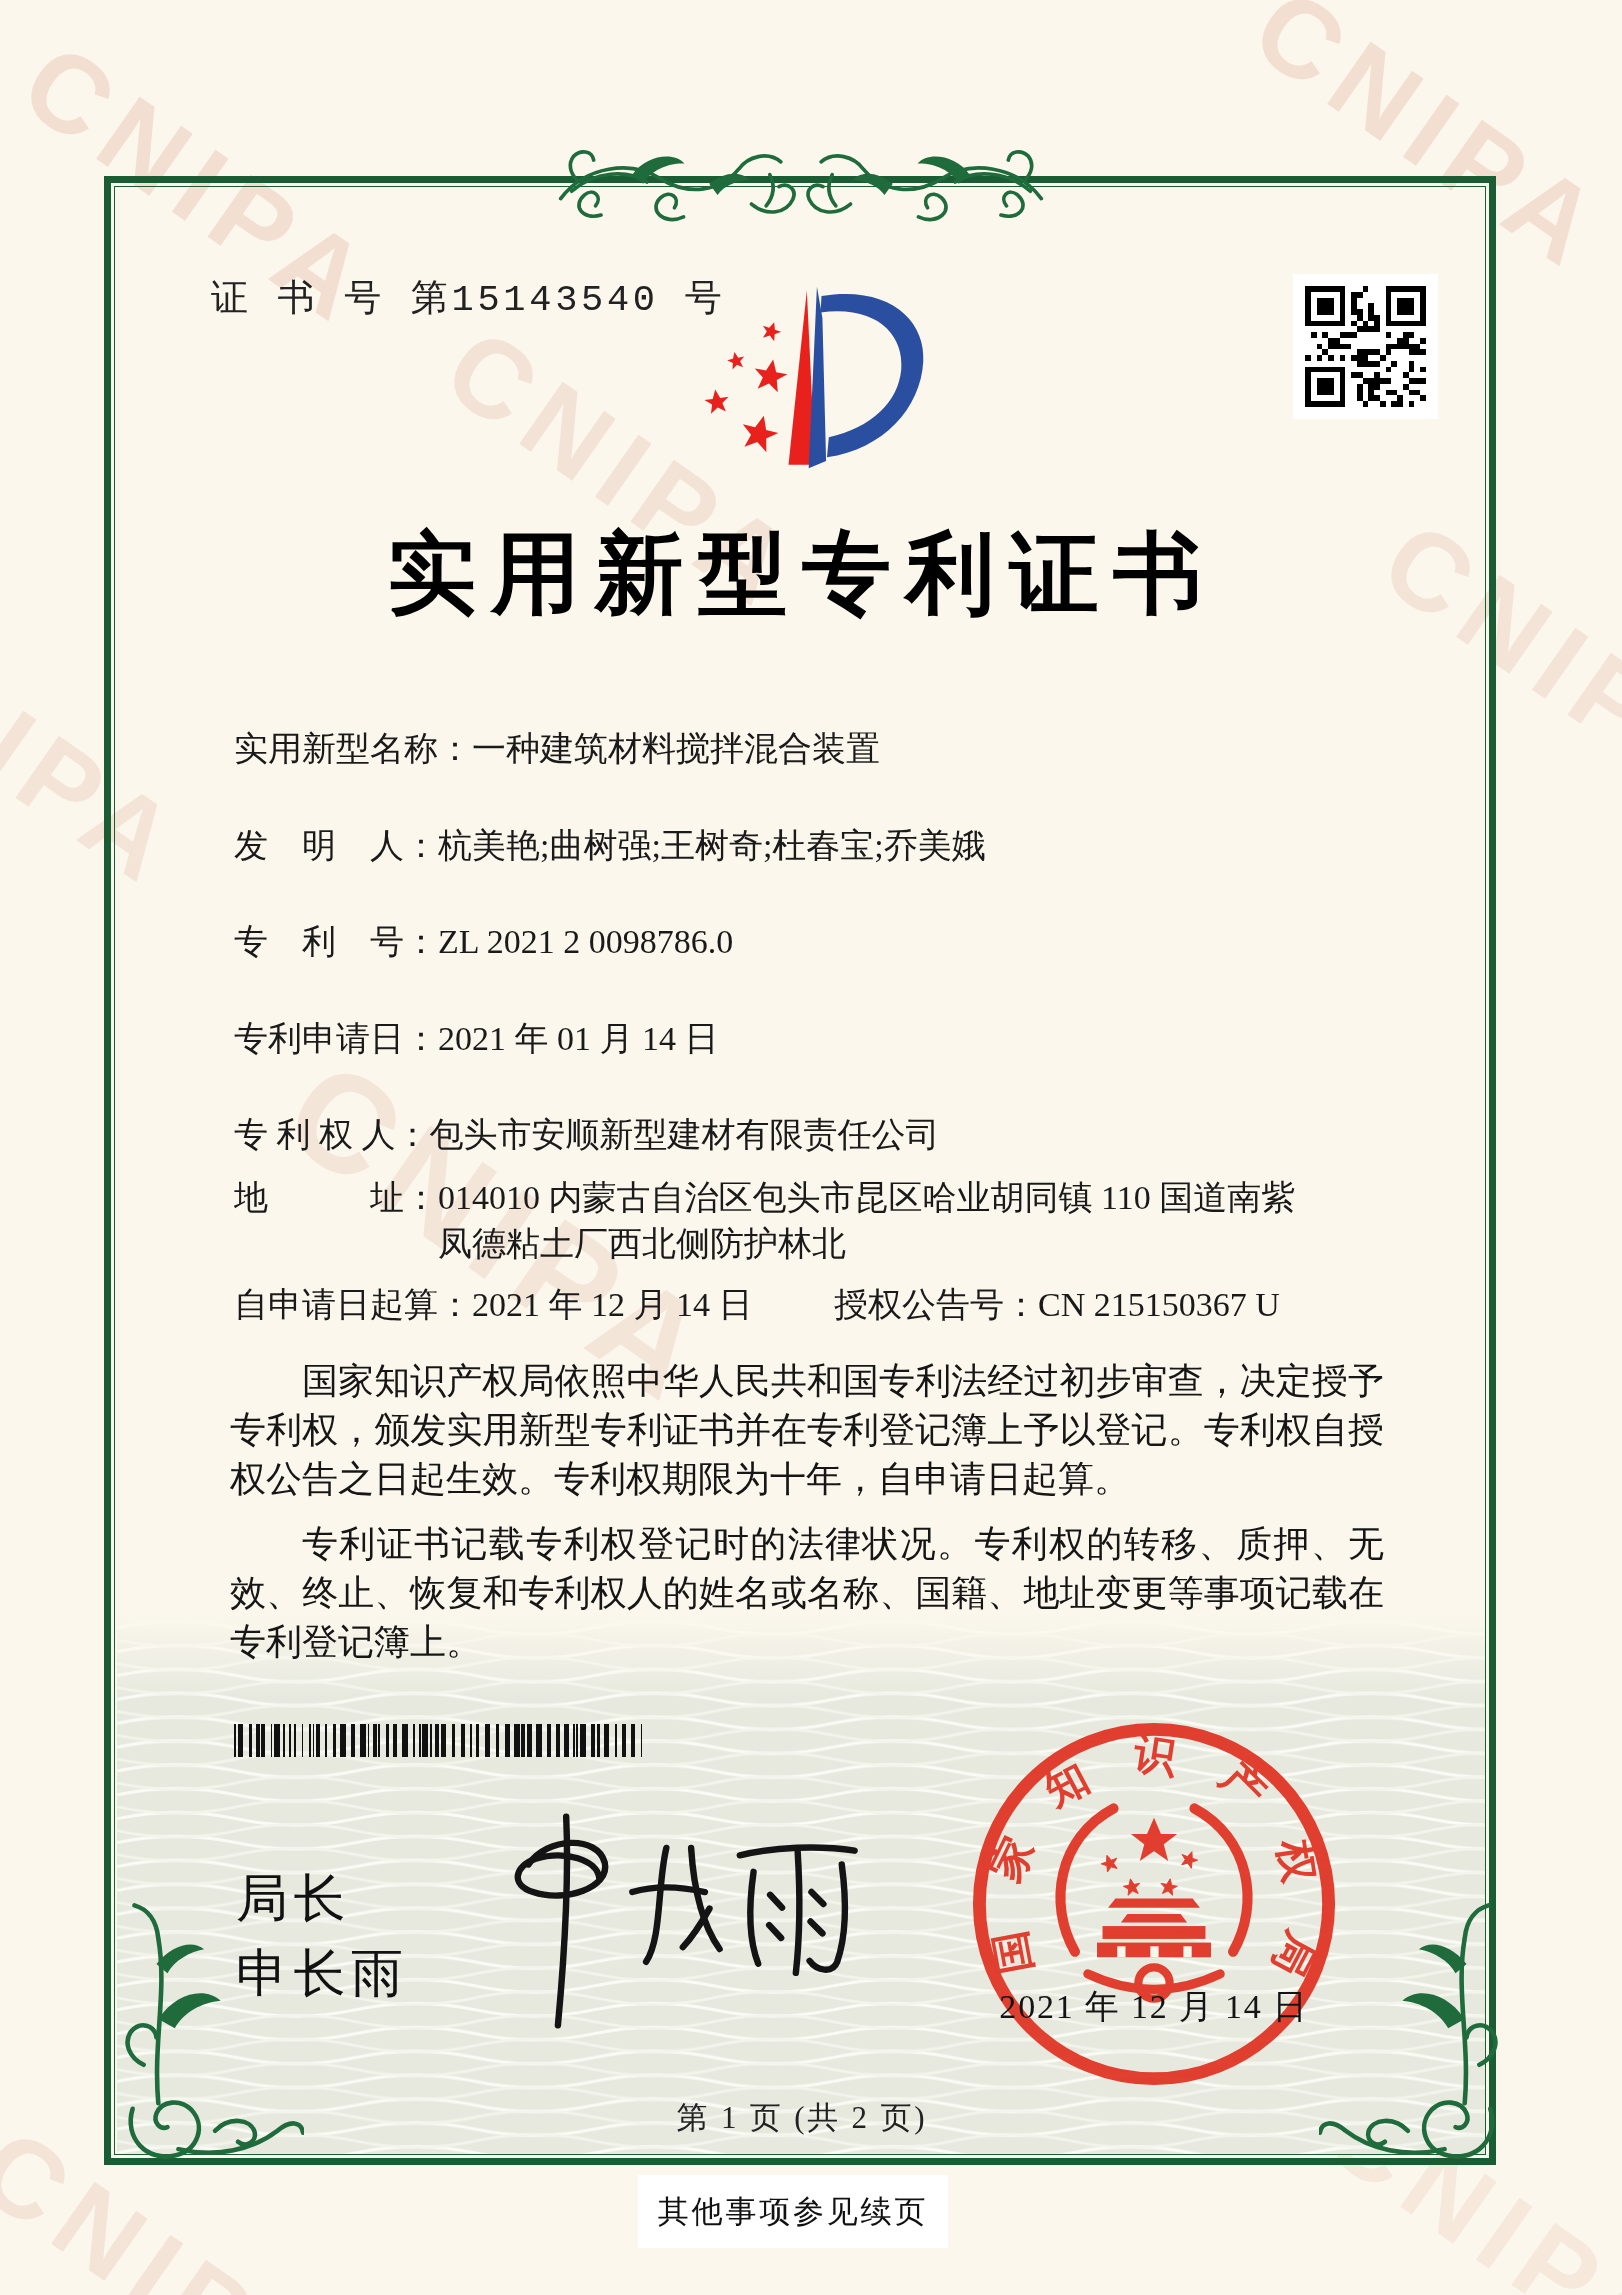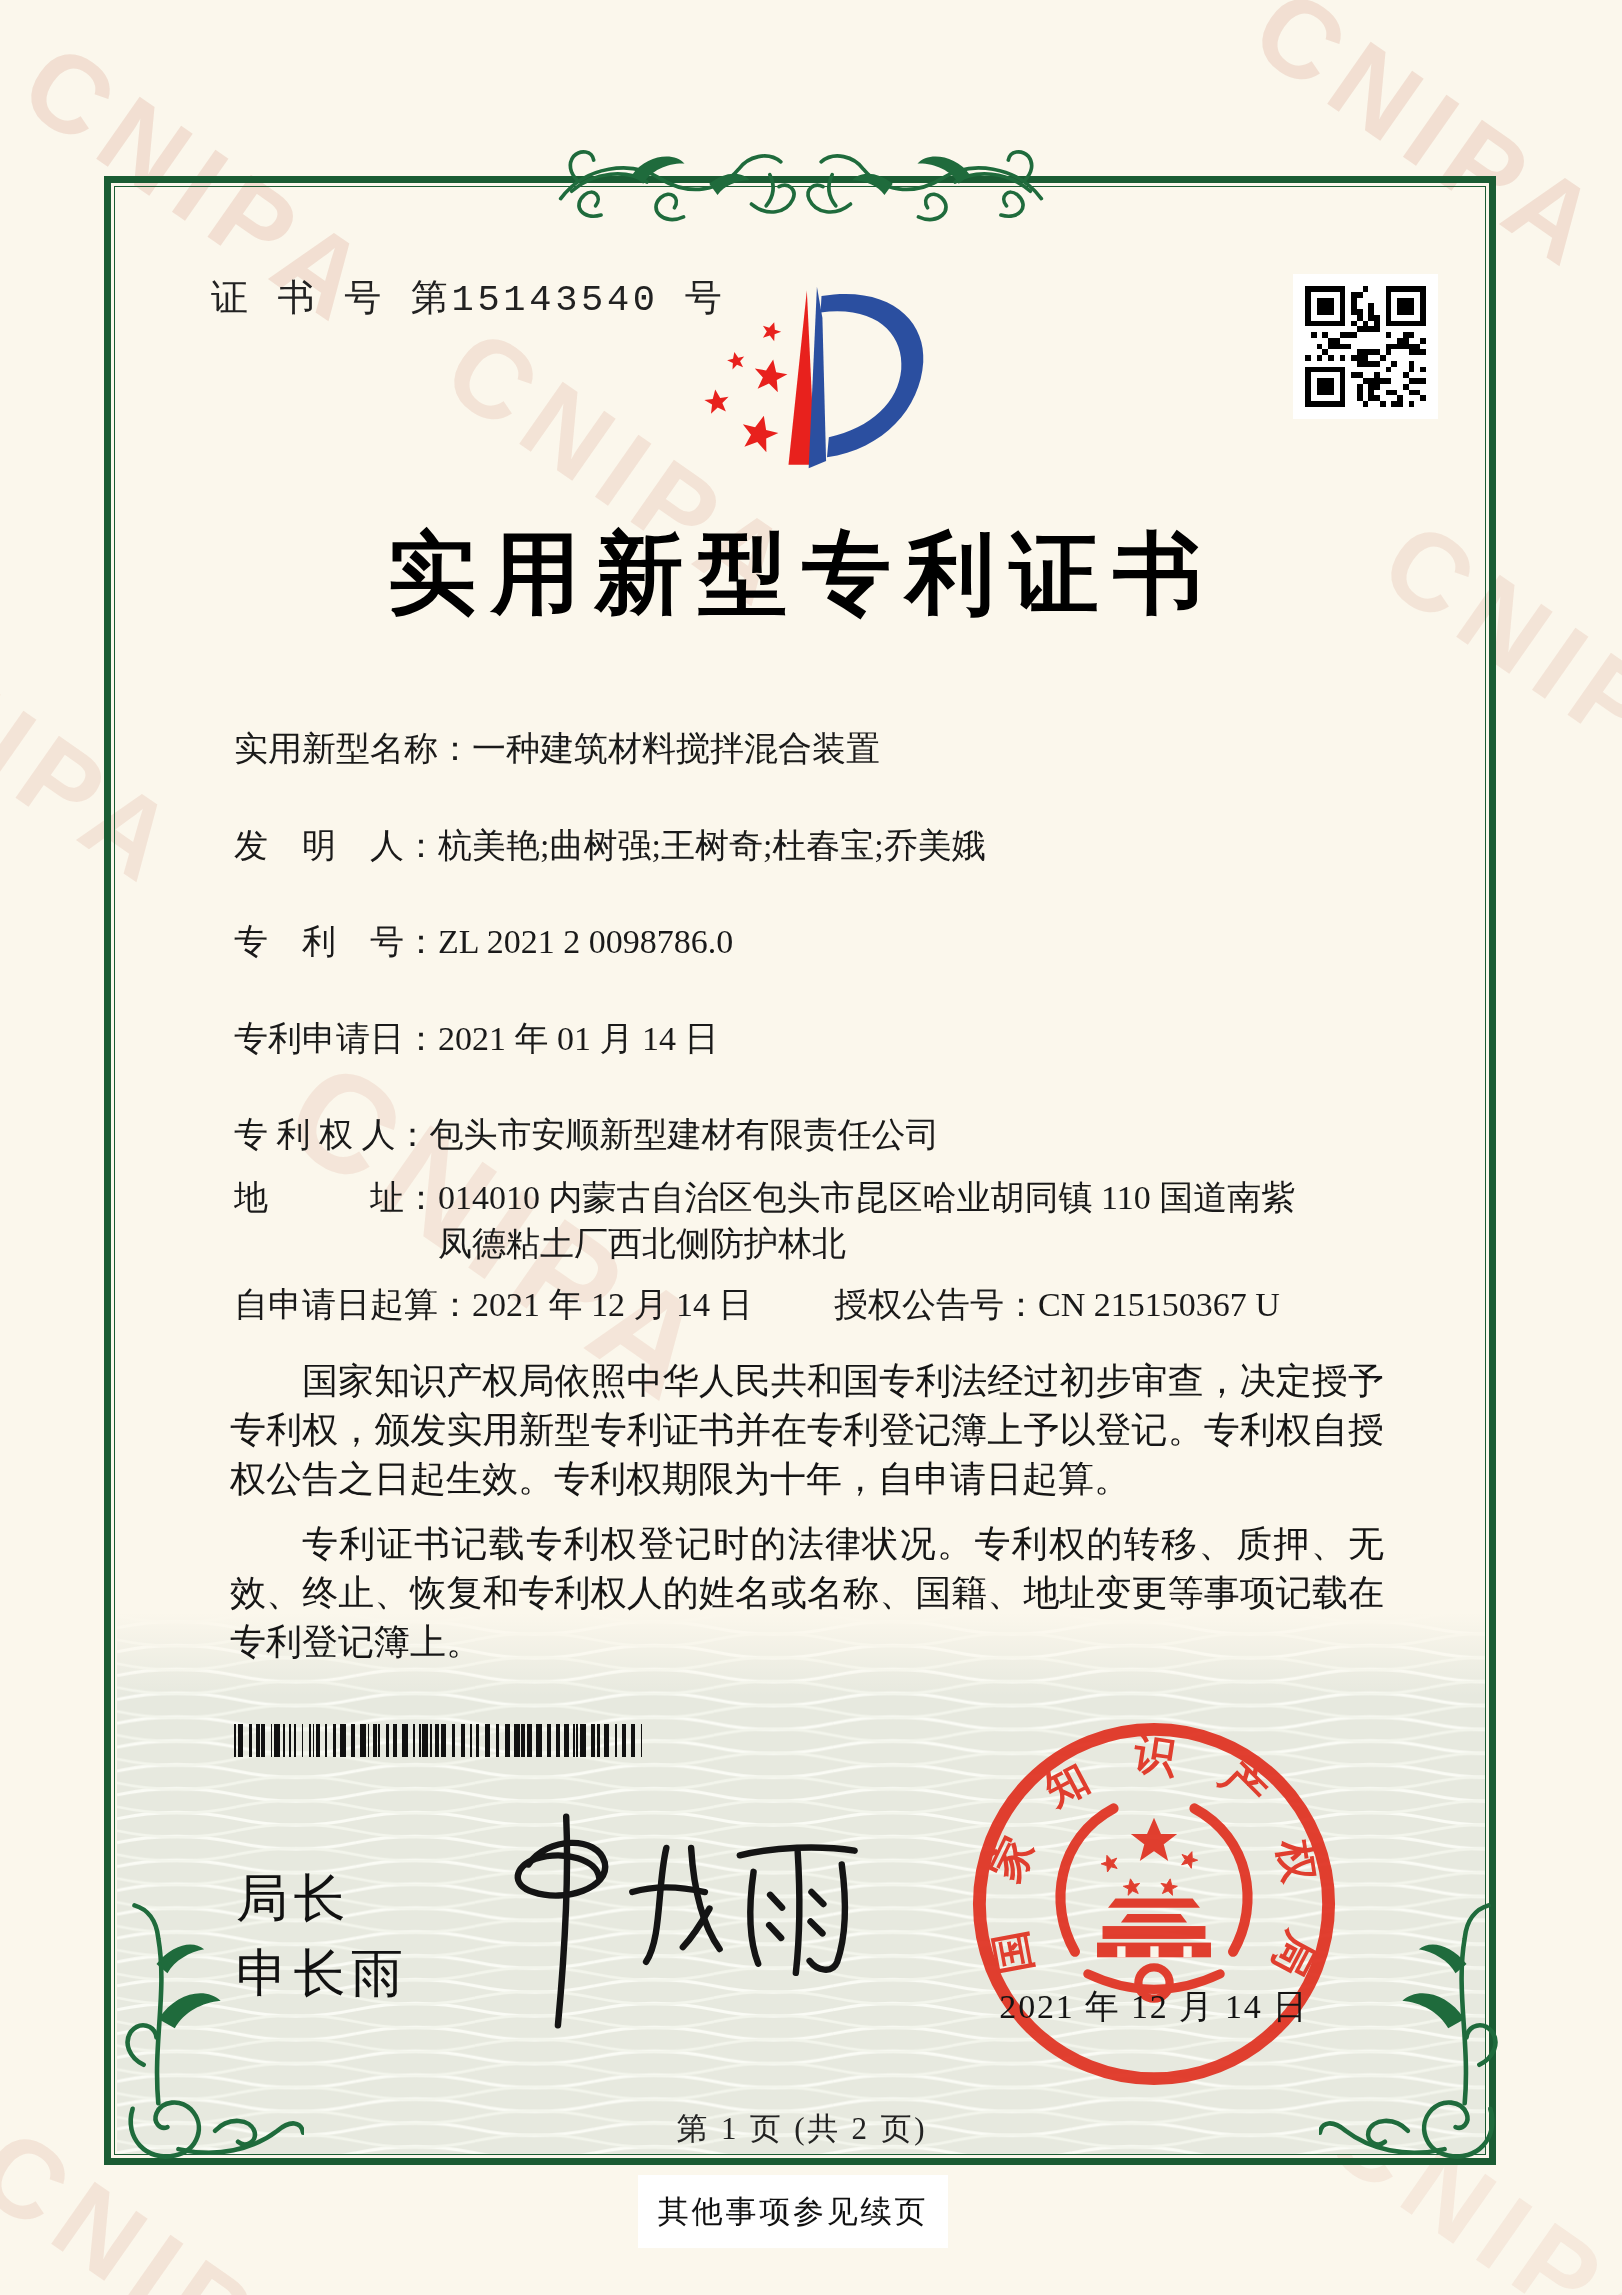--- a/index.html
+++ b/index.html
@@ -31,21 +31,21 @@
   .barcode{position:absolute;left:234px;top:1724px;width:415px;height:33px;display:flex;align-items:stretch;}
   .barcode div{height:100%;}
   .bk{background:#111;}
   .bw{background:transparent;}
   .signer{position:absolute;left:236px;font-size:52px;letter-spacing:5.5px;color:#111;}
   .signature{position:absolute;left:478px;top:1800px;}
   .seal{position:absolute;left:961px;top:1711px;}
   .seal-date{position:absolute;left:961px;top:1984px;width:386px;text-align:center;
       font-size:34px;letter-spacing:1.8px;color:#141414;white-space:nowrap;}
   .footer-page{position:absolute;left:106px;top:2097px;width:1392px;text-align:center;
-      font-size:31px;letter-spacing:2.8px;color:#222;margin-top:11px;}
+      font-size:31px;letter-spacing:2.8px;color:#222;}
   .note-box{position:absolute;left:638px;top:2175px;width:310px;height:73px;background:#ffffff;
       text-align:center;font-size:31px;line-height:73px;letter-spacing:2.8px;color:#111;}
   .ornament{position:absolute;}
 </style>
 </head>
 <body>
 
 <div class="page">
 
   <div class="wm" style="left:73px;top:18.4px;">CNIPA</div>

